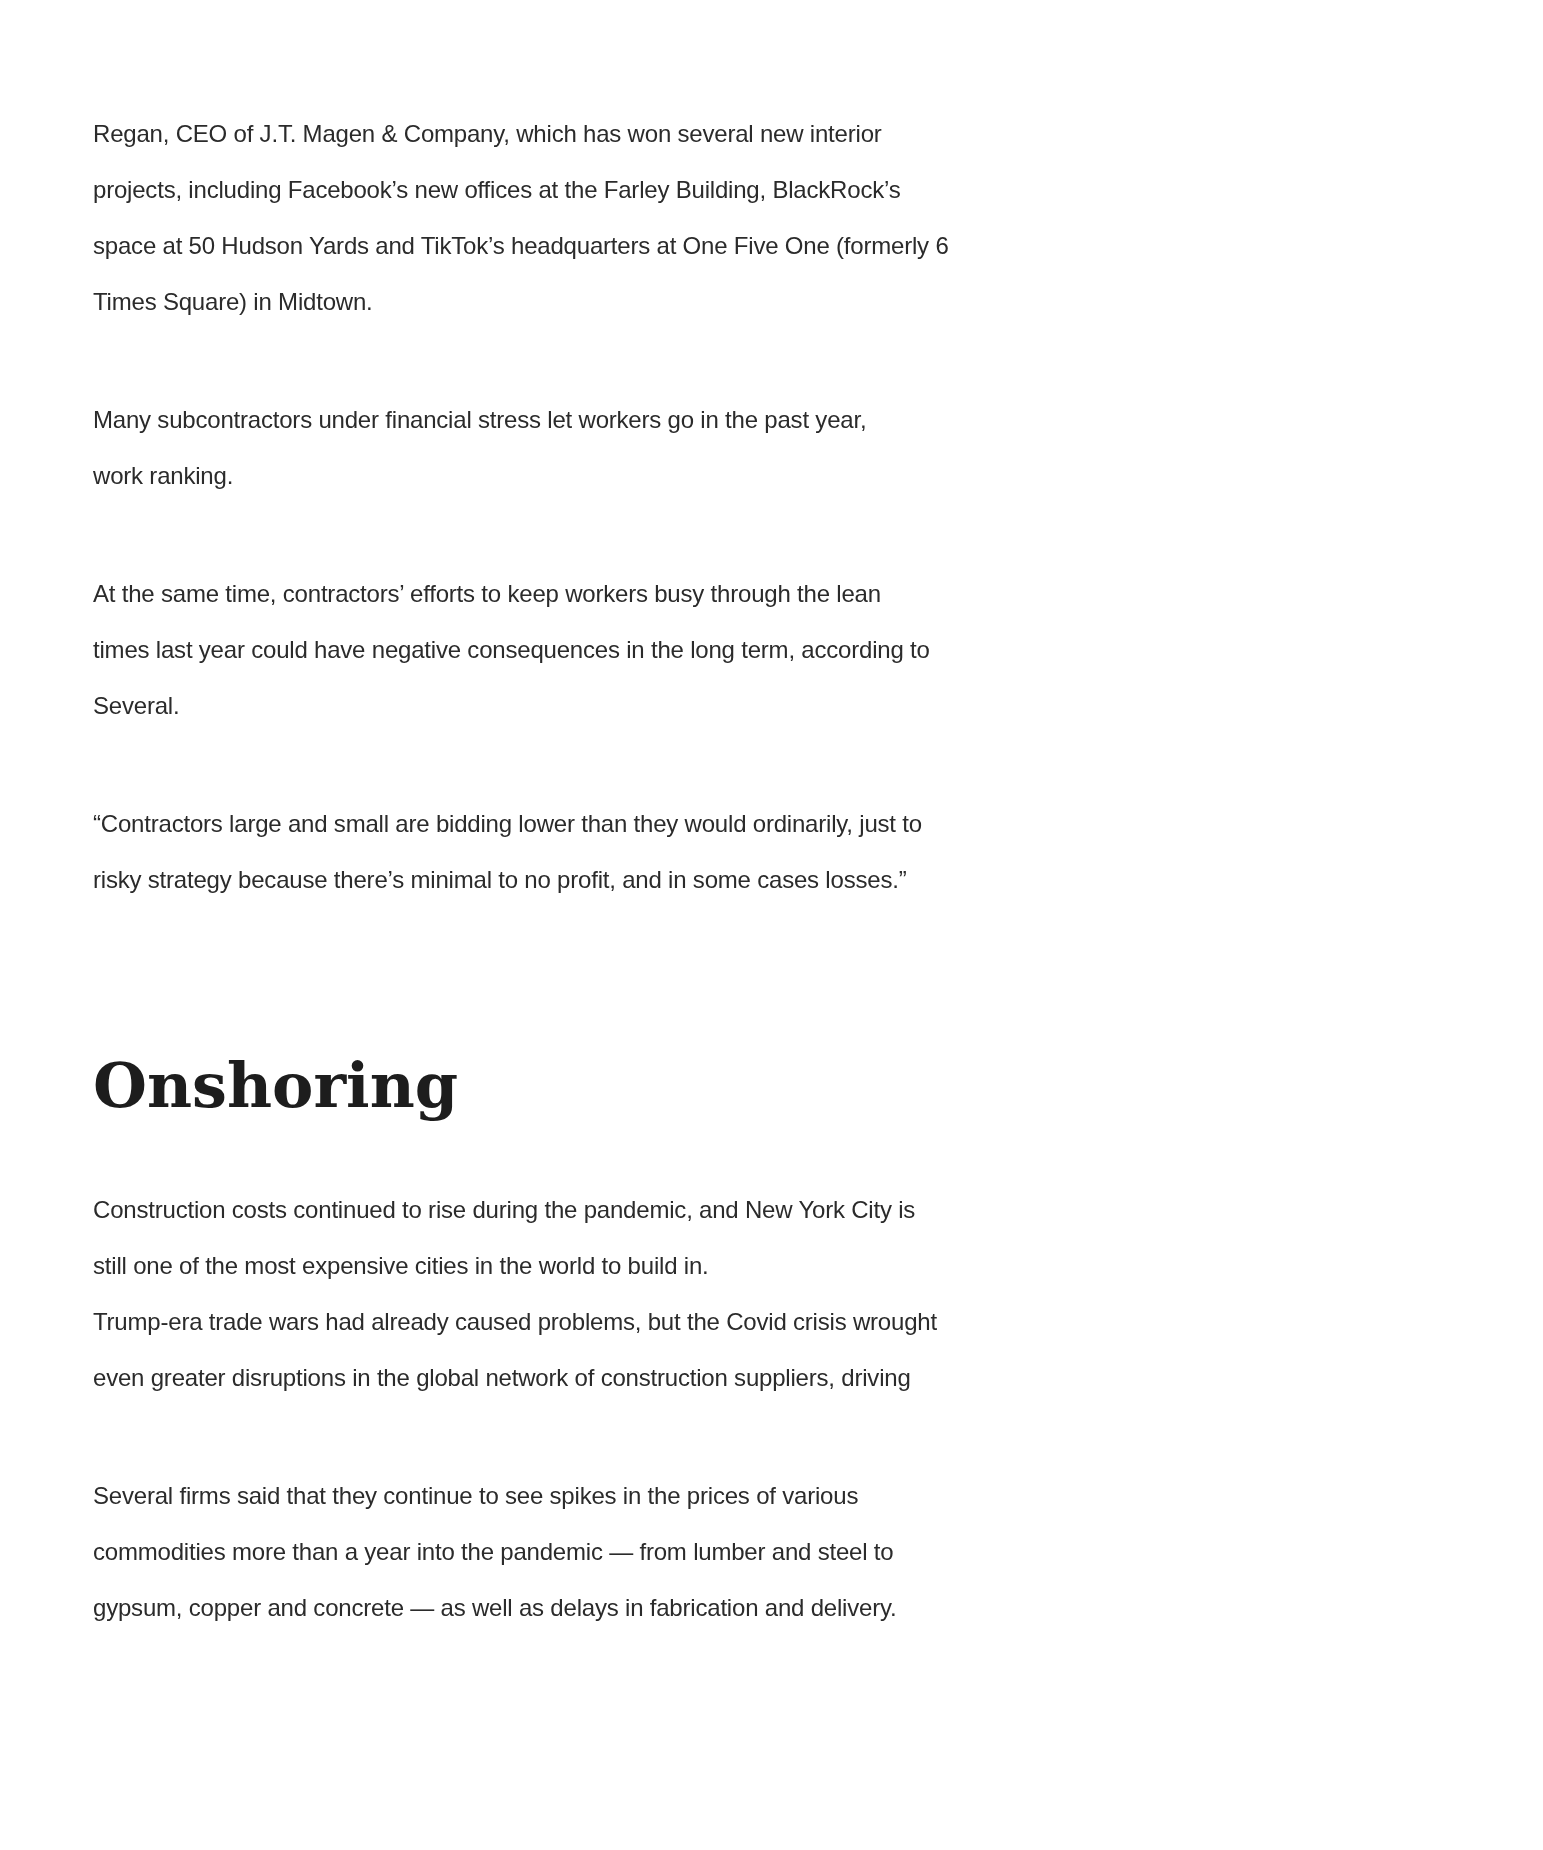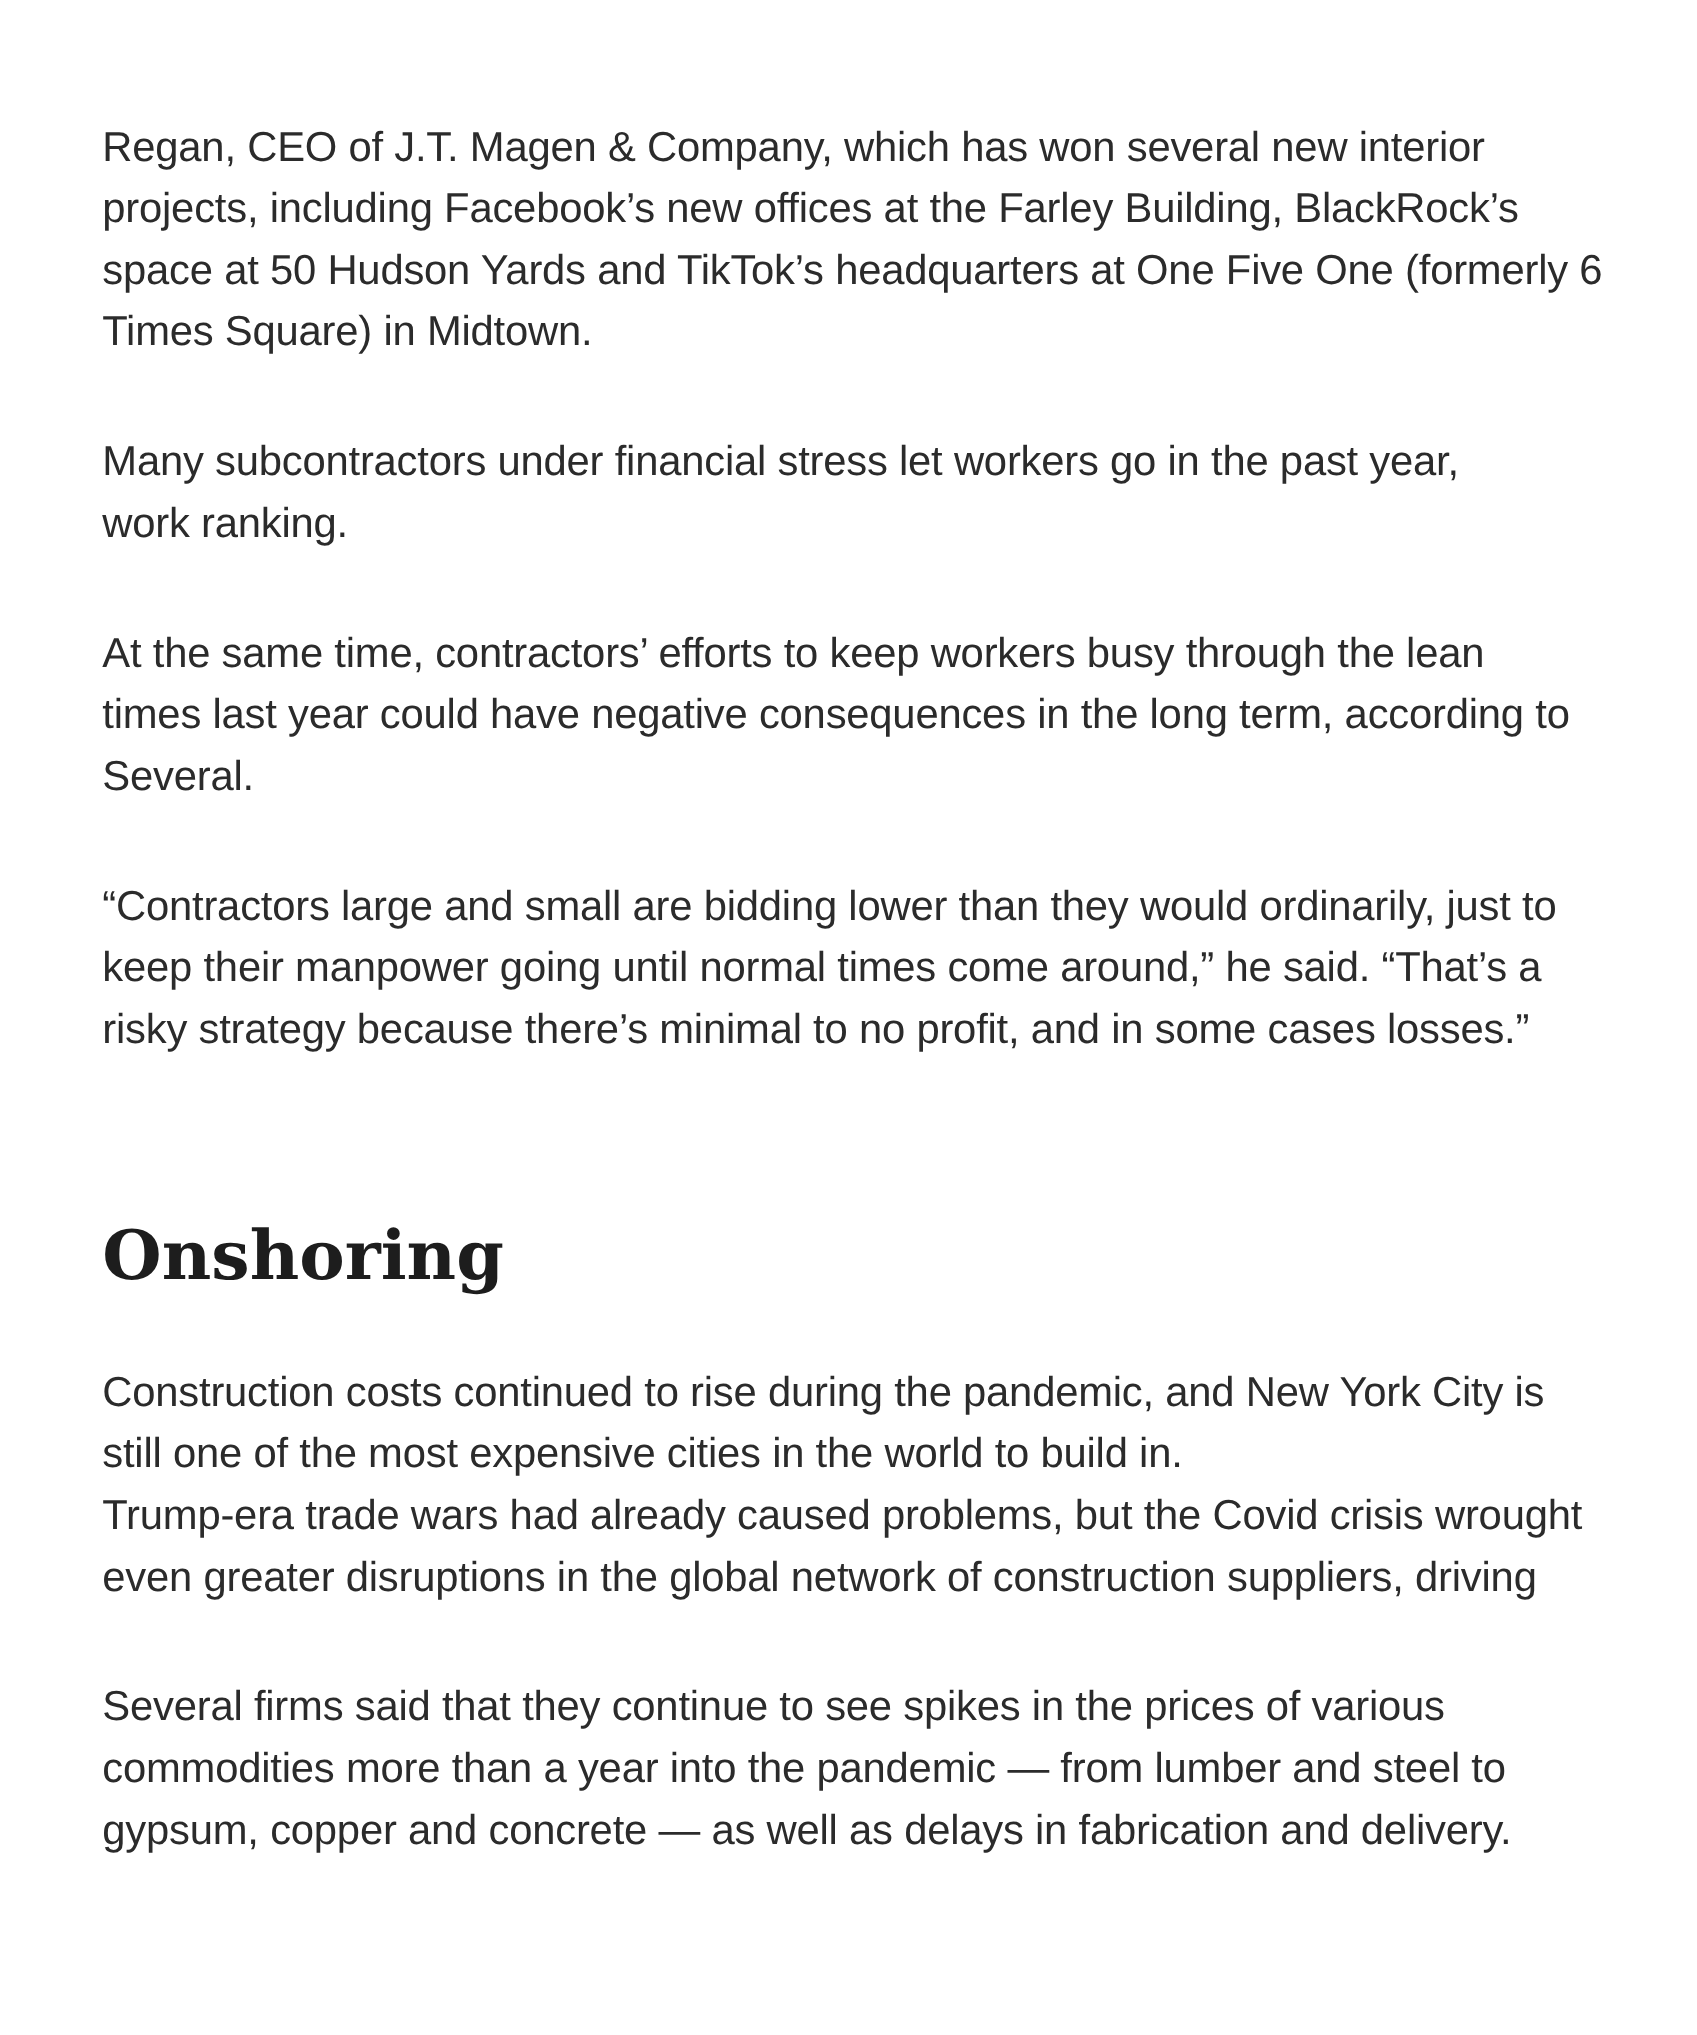--- a/index.html
+++ b/index.html
@@ -15,21 +15,21 @@
   }
   .article {
     box-sizing: border-box;
     padding: 106px 70px 0 93px;
   }
   .para {
     margin: 0 0 62px 0;
   }
   .line {
     font-family: "Liberation Sans", sans-serif;
-    font-size: 38px;
+    font-size: 24px;
     line-height: 56px;
     letter-spacing: -0.2px;
     color: #2b2b2b;
     white-space: nowrap;
   }
   .heading {
     font-family: "DejaVu Serif", "Liberation Serif", serif;
     font-weight: 700;
     font-size: 62px;
     line-height: 70px;
@@ -55,21 +55,20 @@
   </div>
 
   <div class="para">
     <div class="line">At the same time, contractors’ efforts to keep workers busy through the lean</div>
     <div class="line">times last year could have negative consequences in the long term, according to</div>
     <div class="line">Several.</div>
   </div>
 
   <div class="para">
     <div class="line">“Contractors large and small are bidding lower than they would ordinarily, just to</div>
-    <div class="line">keep their manpower going until normal times come around,” he said. “That’s a</div>
     <div class="line">risky strategy because there’s minimal to no profit, and in some cases losses.”</div>
   </div>
 
   <h2 class="heading">Onshoring</h2>
 
   <div class="para">
     <div class="line">Construction costs continued to rise during the pandemic, and New York City is</div>
     <div class="line">still one of the most expensive cities in the world to build in.</div>
     <div class="line">Trump-era trade wars had already caused problems, but the Covid crisis wrought</div>
     <div class="line">even greater disruptions in the global network of construction suppliers, driving</div>

